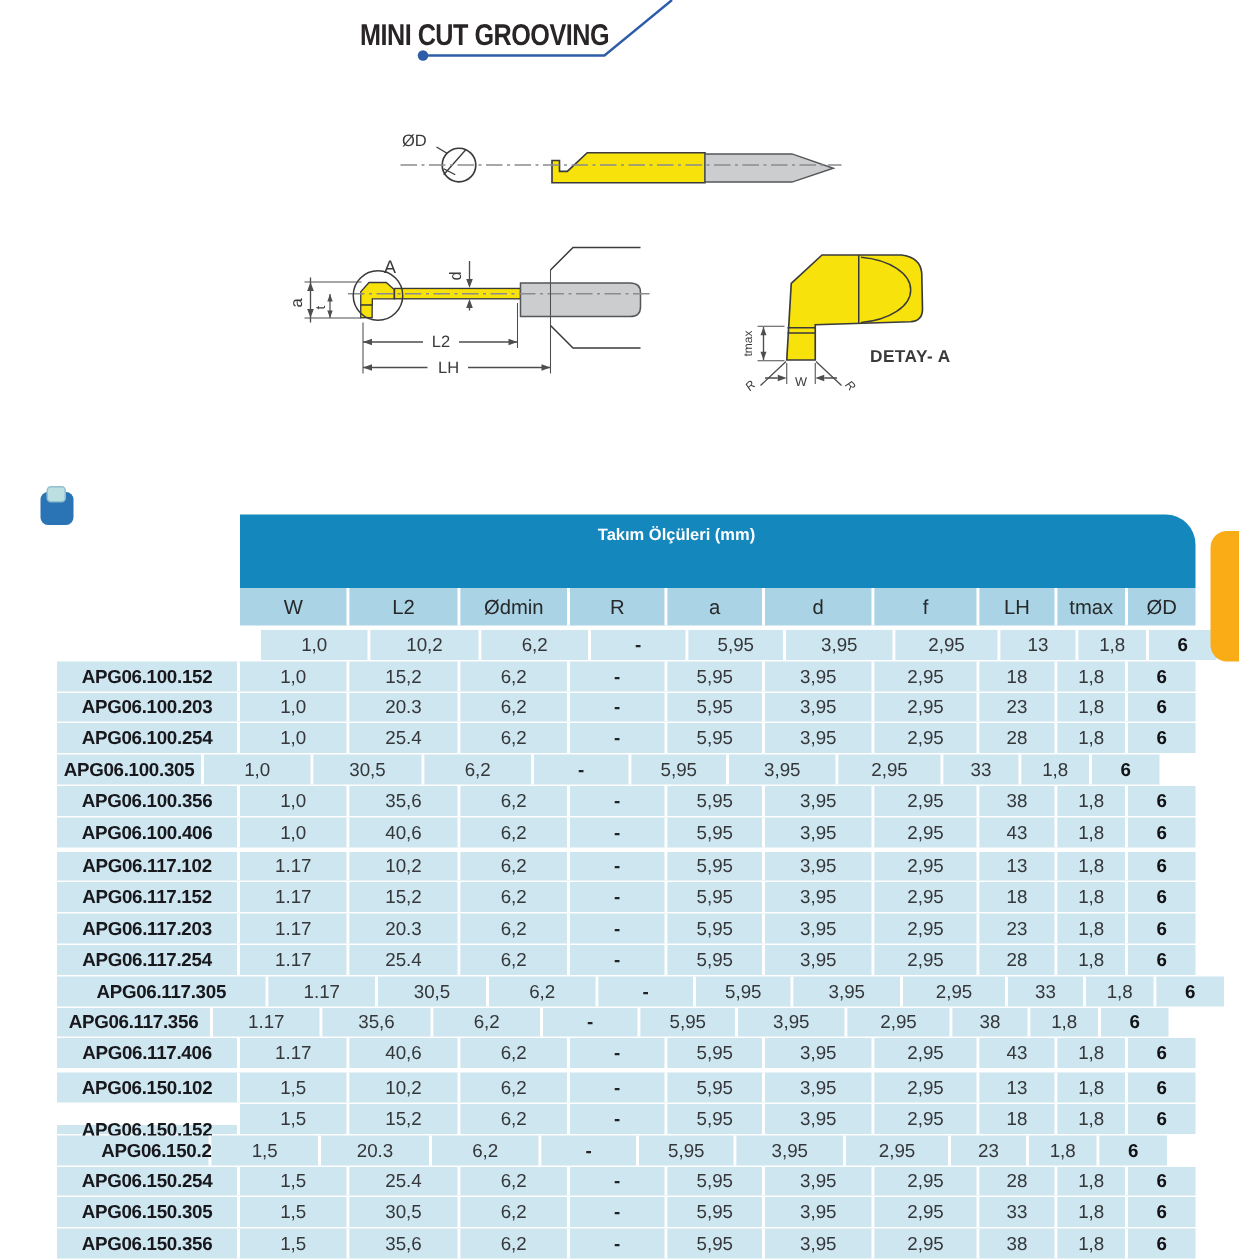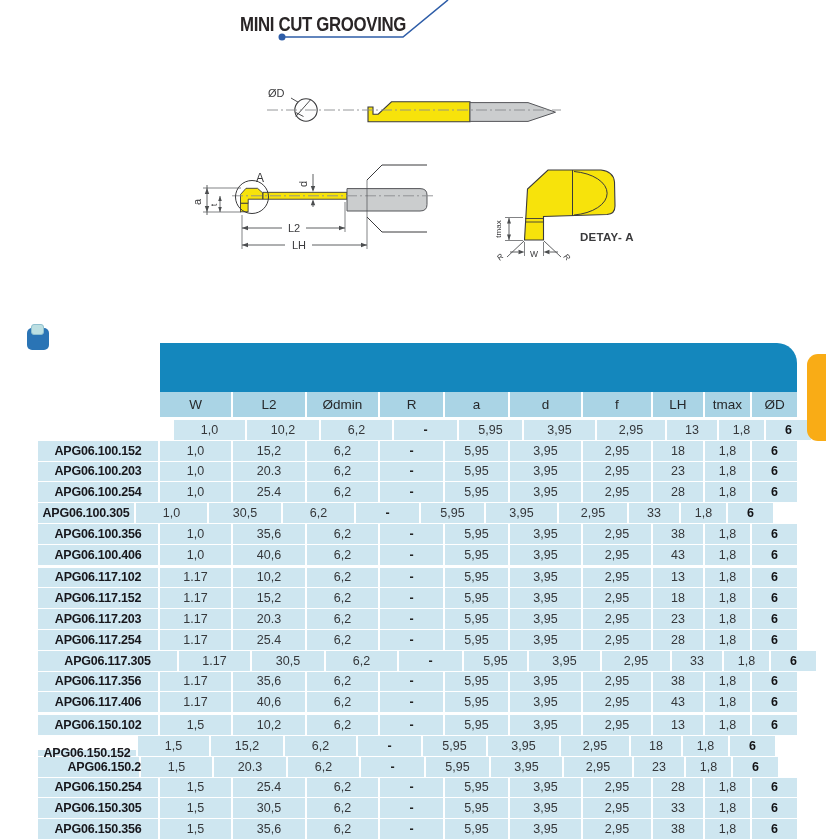--- a/index.html
+++ b/index.html
@@ -130,20 +130,21 @@
       <text x="580" y="241" font-size="11.5" font-weight="600" letter-spacing="0.3" fill="#3a3a3c">DETAY- A</text>
     </g>
   </svg>
 
   <div class="tbl-icon">
       <div class="tab"></div>
     </div>
 
 
   <div class="blue-header">
+    <div class="bh1">Takım Ölçüleri (mm)</div>
   </div>
 
   <div class="col-band" id="colband">
       <div class="cell" style="width: 73px;">W</div>
       <div class="cell" style="width: 74px;">L2</div>
       <div class="cell" style="width: 73px;">Ødmin</div>
       <div class="cell" style="width: 65px;">R</div>
       <div class="cell" style="width: 65px;">a</div>
       <div class="cell" style="width: 73px;">d</div>
       <div class="cell" style="width: 70px;">f</div>
@@ -306,21 +307,21 @@
           <div class="cell" style="width: 73px;">6,2</div>
           <div class="cell dash" style="width: 65px;">-</div>
           <div class="cell" style="width: 65px;">5,95</div>
           <div class="cell" style="width: 73px;">3,95</div>
           <div class="cell" style="width: 70px;">2,95</div>
           <div class="cell" style="width: 52px;">33</div>
           <div class="cell" style="width: 47px;">1,8</div>
           <div class="cell od" style="width: 45px;">6</div>
         </div>
         <div class="row">
-          <div class="cell code" style="width: 122px;">APG06.117.356</div>
+          <div class="cell code" style="width: 104px;">APG06.117.356</div>
           <div class="cell" style="width: 73px;">1.17</div>
           <div class="cell" style="width: 74px;">35,6</div>
           <div class="cell" style="width: 73px;">6,2</div>
           <div class="cell dash" style="width: 65px;">-</div>
           <div class="cell" style="width: 65px;">5,95</div>
           <div class="cell" style="width: 73px;">3,95</div>
           <div class="cell" style="width: 70px;">2,95</div>
           <div class="cell" style="width: 52px;">38</div>
           <div class="cell" style="width: 47px;">1,8</div>
           <div class="cell od" style="width: 45px;">6</div>
@@ -347,21 +348,21 @@
           <div class="cell" style="width: 73px;">6,2</div>
           <div class="cell dash" style="width: 65px;">-</div>
           <div class="cell" style="width: 65px;">5,95</div>
           <div class="cell" style="width: 73px;">3,95</div>
           <div class="cell" style="width: 70px;">2,95</div>
           <div class="cell" style="width: 52px;">13</div>
           <div class="cell" style="width: 47px;">1,8</div>
           <div class="cell od" style="width: 45px;">6</div>
         </div>
         <div class="row">
-          <div class="cell code" style="width: 100px; margin-top: 14px;">APG06.150.152</div>
+          <div class="cell code" style="width: 122px; margin-top: 14px;">APG06.150.152</div>
           <div class="cell" style="width: 73px;">1,5</div>
           <div class="cell" style="width: 74px;">15,2</div>
           <div class="cell" style="width: 73px;">6,2</div>
           <div class="cell dash" style="width: 65px;">-</div>
           <div class="cell" style="width: 65px;">5,95</div>
           <div class="cell" style="width: 73px;">3,95</div>
           <div class="cell" style="width: 70px;">2,95</div>
           <div class="cell" style="width: 52px;">18</div>
           <div class="cell" style="width: 47px;">1,8</div>
           <div class="cell od" style="width: 45px;">6</div>

